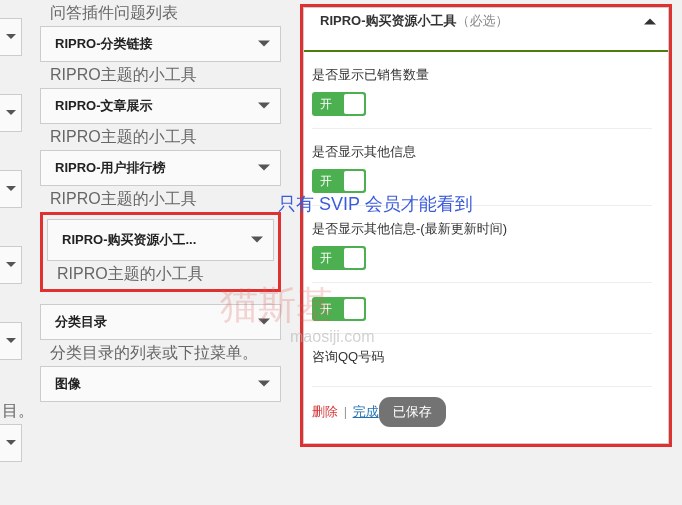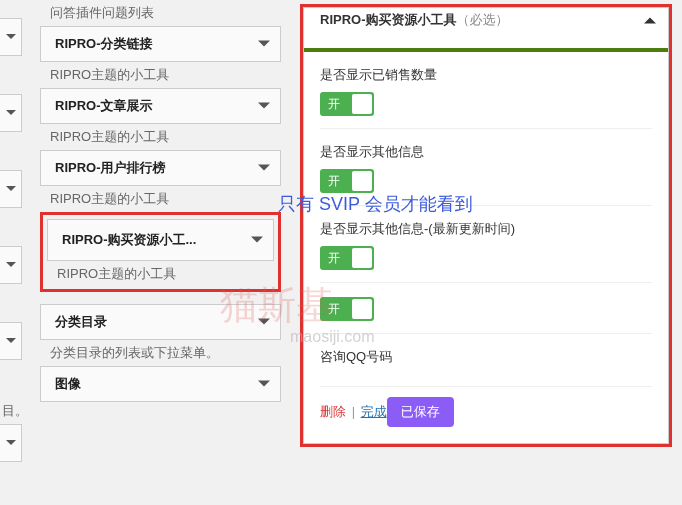--- a/index.html
+++ b/index.html
@@ -35,21 +35,21 @@
       justify-content: center;
     }
     .mini-box:first-child { margin-top: 18px; }
     .mini-box svg { width: 10px; height: 10px; fill: #555; }
     .widget-list {
       flex: 1;
       display: flex;
       flex-direction: column;
     }
     .section-label {
-      font-size: 13px;
+      font-size: 16px;
       color: #666;
       padding: 6px 4px 6px 10px;
       height: 26px;
       display: flex;
       align-items: center;
     }
     .widget-box {
       height: 36px;
       background: #fafafa;
       border: 1px solid #ccc;
@@ -73,31 +73,31 @@
     }
     .panel {
       border: 3px solid #e03131;
       background: #fff;
     }
     .panel-inner {
       border: 1px solid #ccc;
     }
     .panel-header {
       height: 44px;
-      border-bottom: 4px solid #4d7c0f;
+      border-bottom: 2px solid #4d7c0f;
       display: flex;
       align-items: center;
       justify-content: space-between;
       padding: 0 12px 16px 16px;
       cursor: pointer;
     }
     .panel-header .title { font-weight: 600; font-size: 13px; }
     .panel-header .gray { color: #888; font-weight: 400; }
     .panel-header svg { width: 12px; height: 12px; fill: #333; }
-    .panel-body { padding: 0 16px 12px 16px; }
+    .panel-body { padding: 0 16px 12px 8px; }
     .field {
       padding: 14px 0 12px 0;
       border-bottom: 1px solid #eee;
     }
     .field:last-of-type { border-bottom: none; }
     .field-label {
       font-size: 13px;
       color: #333;
       margin-bottom: 8px;
       display: block;
@@ -139,24 +139,24 @@
     .panel-footer {
       display: flex;
       justify-content: flex-start;
       align-items: center;
       padding: 10px 0 4px 0;
     }
     .link-delete { color: #d63638; cursor: pointer; }
     .link-done { color: #2271b1; text-decoration: underline; cursor: pointer; }
     .sep { color: #999; margin: 0 2px; }
     .btn-saved {
-      background: #8b5cf6;
+      background: #737373;
       color: #fff;
       border: none;
-      border-radius: 4px;
+      border-radius: 11px;
       padding: 6px 14px;
       font-size: 13px;
       cursor: pointer;
     }
     .watermark {
       position: absolute;
       font-size: 18px;
       color: #3b5bdb;
       left: 278px;
       top: 192px;

